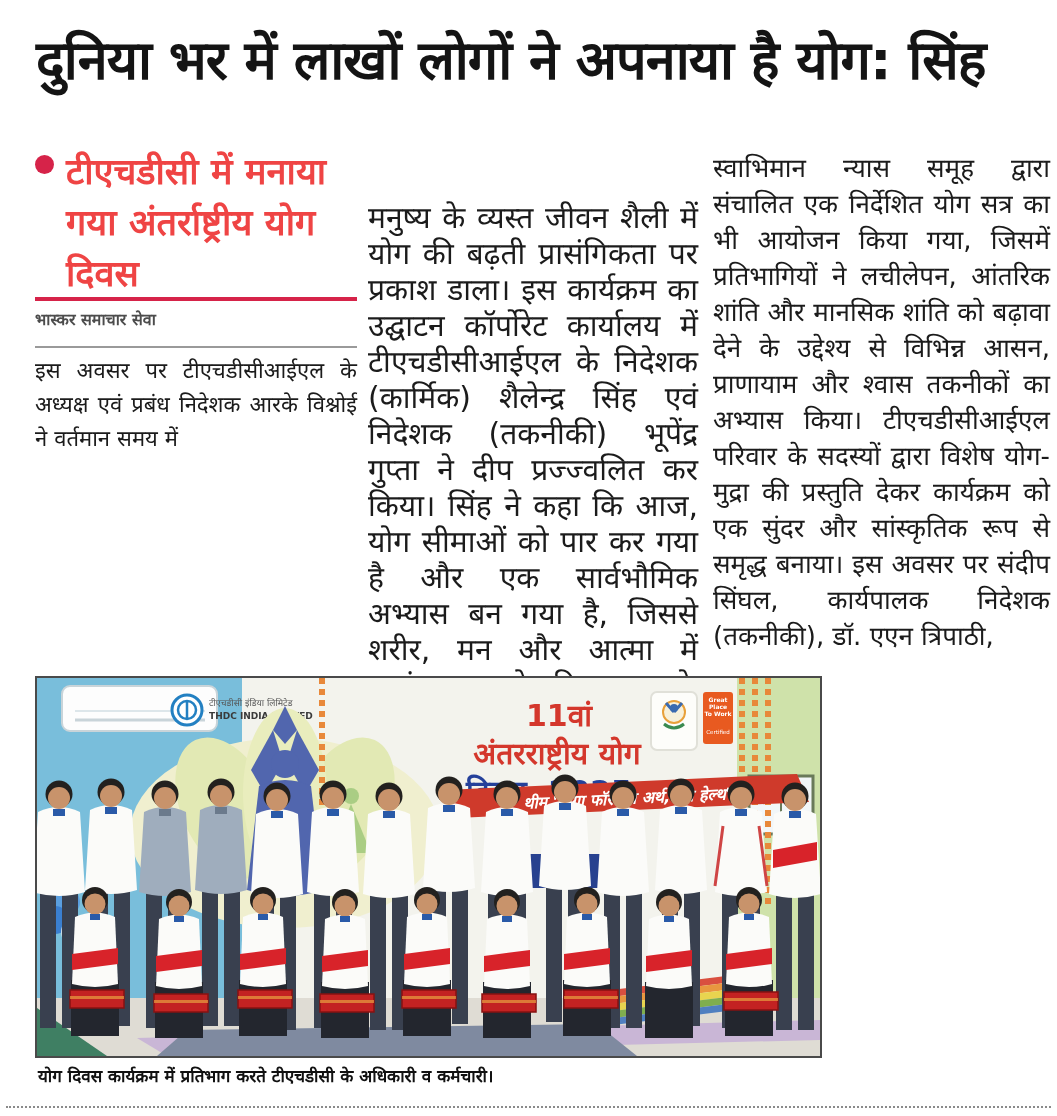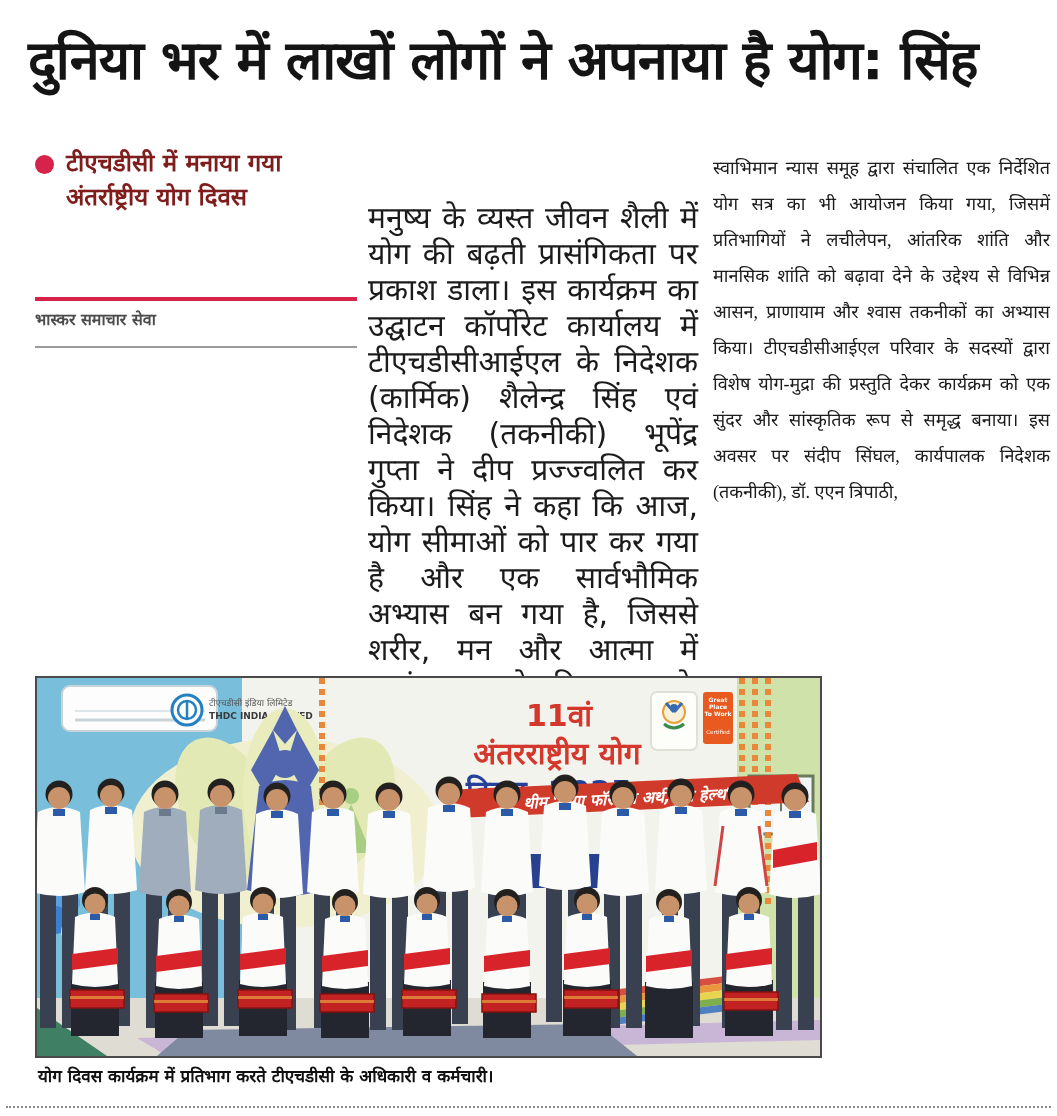--- a/index.html
+++ b/index.html
@@ -5,37 +5,37 @@
   html,body{margin:0;padding:0;}
   body{
     width:1057px;height:1116px;position:relative;overflow:hidden;
     background:#ffffff;
     font-family:"DejaVu Sans","Liberation Sans",sans-serif;
     color:#1c1c1c;
   }
   .abs{position:absolute;}
   
   .headline{
-    left:28px;top:20px;width:1005px;
+    left:36px;top:20px;width:1005px;
     font-size:54px;font-weight:900;color:#141414;
     line-height:1.5;white-space:nowrap;letter-spacing:-1px;
   }
   
   .subhead-wrap{left:35px;top:146px;width:324px;display:flex;gap:12px;}
   .bullet{width:19px;height:19px;border-radius:50%;background:#d62349;margin-top:9px;flex:0 0 19px;}
-  .subhead{font-size:24px;font-weight:800;color:#7f1d1d;line-height:1.42;}
+  .subhead{font-size:36px;font-weight:800;color:#ef4444;line-height:1.42;}
   .rule-red{left:35px;top:297px;width:322px;height:4px;background:#d62349;}
   .byline{left:35px;top:308px;width:322px;font-size:16px;font-weight:700;color:#4c4c4c;}
   .rule-gray{left:35px;top:346px;width:322px;height:2px;background:#9a9a9a;}
   
   .bodytext{font-size:22px;line-height:34px;text-align:justify;color:#1b1b1b;}
   .bodytext p{margin:0;}
   .col1{left:35px;top:354px;width:322px;}
   .col2{left:368px;top:164px;width:330px;font-size:30px;line-height:36px;margin-top:36px;}
-  .col3{left:713px;top:150px;width:337px;font-size:18px;line-height:36px;font-family:Liberation Serif, serif;}
+  .col3{left:713px;top:150px;width:337px;font-size:26px;line-height:36px;}
   .col4{left:835px;top:664px;width:218px;font-size:21px;line-height:33px;}
   .dateline{font-weight:800;}
   
   .photo-frame{left:35px;top:676px;width:783px;height:378px;border:2px solid #4a4a4a;background:#84cc16;}
   
   .caption{left:38px;top:1064px;width:780px;font-size:17px;font-weight:700;color:#111;}
   .dotted-rule{left:6px;top:1106px;width:1045px;border-top:2px dotted #8a8a8a;height:0;}
   svg text{font-family:"DejaVu Sans","Liberation Sans",sans-serif;}
 </style>
 </head>
@@ -45,20 +45,21 @@
 
 <div class="abs subhead-wrap">
   <div class="bullet"></div>
   <div class="subhead">टीएचडीसी में मनाया गया अंतर्राष्ट्रीय योग दिवस</div>
 </div>
 <div class="abs rule-red"></div>
 <div class="abs byline">भास्कर समाचार सेवा</div>
 <div class="abs rule-gray"></div>
 
 <div class="abs bodytext col1">
+  <p>इस अवसर पर टीएचडीसीआईएल के अध्यक्ष एवं प्रबंध निदेशक आरके विश्नोई ने वर्तमान समय में</p>
 </div>
 
 <div class="abs bodytext col2">
   <p>मनुष्य के व्यस्त जीवन शैली में योग की बढ़ती प्रासंगिकता पर प्रकाश डाला। इस कार्यक्रम का उद्घाटन कॉर्पोरेट कार्यालय में टीएचडीसीआईएल के निदेशक (कार्मिक) शैलेन्द्र सिंह एवं निदेशक (तकनीकी) भूपेंद्र गुप्ता ने दीप प्रज्ज्वलित कर किया। सिंह ने कहा कि आज, योग सीमाओं को पार कर गया है और एक सार्वभौमिक अभ्यास बन गया है, जिससे शरीर, मन और आत्मा में सामंजस्य लाने की क्षमता के लिए दुनिया भर में लाखों लोगों ने अपनाया है। समारोह में भारत</p>
 </div>
 
 <div class="abs bodytext col3">
   <p>स्वाभिमान न्यास समूह द्वारा संचालित एक निर्देशित योग सत्र का भी आयोजन किया गया, जिसमें प्रतिभागियों ने लचीलेपन, आंतरिक शांति और मानसिक शांति को बढ़ावा देने के उद्देश्य से विभिन्न आसन, प्राणायाम और श्वास तकनीकों का अभ्यास किया। टीएचडीसीआईएल परिवार के सदस्यों द्वारा विशेष योग-मुद्रा की प्रस्तुति देकर कार्यक्रम को एक सुंदर और सांस्कृतिक रूप से समृद्ध बनाया। इस अवसर पर संदीप सिंघल, कार्यपालक निदेशक (तकनीकी), डॉ. एएन त्रिपाठी,</p>
 </div>
 

